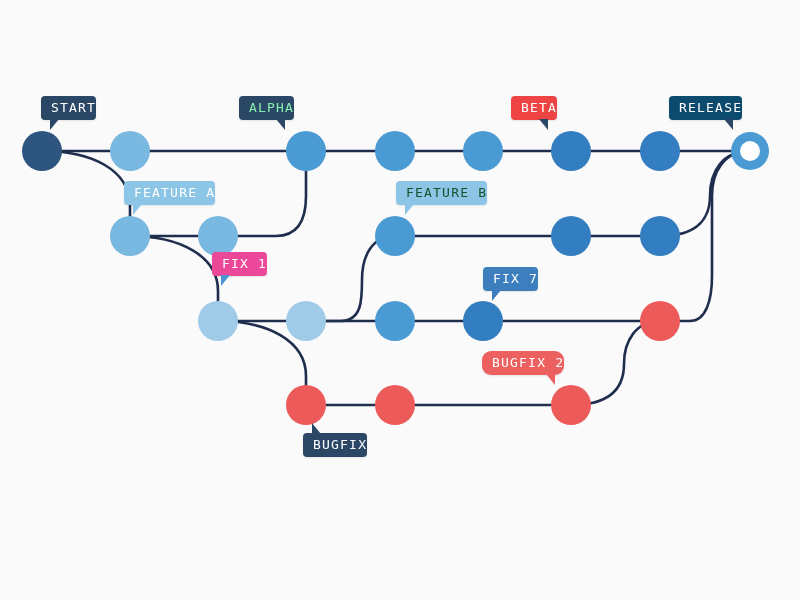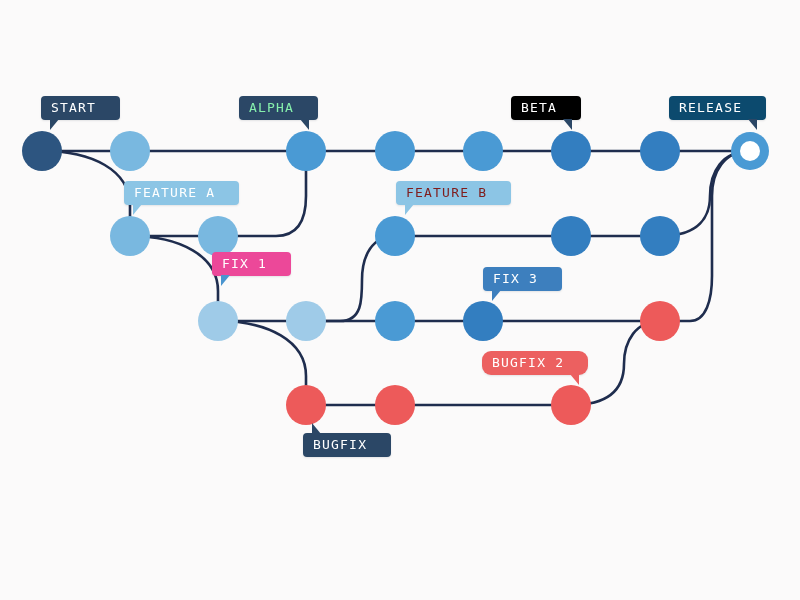--- a/index.html
+++ b/index.html
@@ -41,21 +41,21 @@
     position: absolute;
     left: 0;
     top: 0;
     width: 800px;
     height: 600px;
     pointer-events: none;
   }
   .tag {
     position: absolute;
     display: inline-block;
-    padding: 5px 24px 6px 10px;
+    padding: 5px 0 6px 10px;
     border-radius: 4px;
     color: #ffffff;
     font-family: "DejaVu Sans Mono", monospace;
     font-size: 13px;
     letter-spacing: 1.2px;
     line-height: 1;
     white-space: nowrap;
     pointer-events: auto;
     box-shadow: 0 1px 2px rgba(20,30,50,0.10);
   }
@@ -132,23 +132,23 @@
         <circle cx="660" cy="321" r="20" fill="#ed5a5a" class="node-circle"></circle>
         <circle cx="306" cy="405" r="20" fill="#ed5a5a" class="node-circle"></circle>
         <circle cx="395" cy="405" r="20" fill="#ed5a5a" class="node-circle"></circle>
         <circle cx="571" cy="405" r="20" fill="#ed5a5a" class="node-circle"></circle>
       </g>
   </svg>
 
   <div class="label-layer" id="label-layer">
       <div class="tag" style="left: 41px; top: 96px; background: rgb(43, 71, 102); color: rgb(43, 71, 102);"><span style="color: rgb(255, 255, 255);">START</span><span class="tail tail-dl"></span></div>
       <div class="tag" style="left: 239px; top: 96px; background: rgb(43, 71, 102); color: rgb(43, 71, 102);"><span style="color: #86efac;">ALPHA</span><span class="tail tail-dr"></span></div>
-      <div class="tag" style="left: 511px; top: 96px; background: #000000; color: rgb(43, 71, 102);"><span style="color: rgb(255, 255, 255);">BETA</span><span class="tail tail-dr"></span></div>
+      <div class="tag" style="left: 511px; top: 96px; background: #ef4444; color: rgb(43, 71, 102);"><span style="color: rgb(255, 255, 255);">BETA</span><span class="tail tail-dr"></span></div>
       <div class="tag" style="left: 669px; top: 96px; background: #0c4a6e; color: rgb(43, 71, 102);"><span style="color: rgb(255, 255, 255);">RELEASE</span><span class="tail tail-dr"></span></div>
       <div class="tag" style="left: 124px; top: 181px; background: rgb(140, 197, 229); color: rgb(140, 197, 229);"><span style="color: rgb(255, 255, 255);">FEATURE A</span><span class="tail tail-dl"></span></div>
-      <div class="tag" style="left: 396px; top: 181px; background: rgb(140, 197, 229); color: rgb(140, 197, 229);"><span style="color: #7f1d1d;">FEATURE B</span><span class="tail tail-dl"></span></div>
+      <div class="tag" style="left: 396px; top: 181px; background: rgb(140, 197, 229); color: rgb(140, 197, 229);"><span style="color: #14532d;">FEATURE B</span><span class="tail tail-dl"></span></div>
       <div class="tag" style="left: 212px; top: 252px; background: #ec4899; color: rgb(74, 149, 207);"><span style="color: rgb(255, 255, 255);">FIX 1</span><span class="tail tail-dl"></span></div>
-      <div class="tag" style="left: 483px; top: 267px; background: rgb(61, 127, 190); color: rgb(61, 127, 190);"><span style="color: rgb(255, 255, 255);">FIX 3</span><span class="tail tail-dl"></span></div>
+      <div class="tag" style="left: 483px; top: 267px; background: rgb(61, 127, 190); color: rgb(61, 127, 190);"><span style="color: rgb(255, 255, 255);">FIX 7</span><span class="tail tail-dl"></span></div>
       <div class="tag" style="left: 482px; top: 351px; background: rgb(236, 96, 96); color: rgb(236, 96, 96); border-radius: 9px;"><span style="color: rgb(255, 255, 255);">BUGFIX 2</span><span class="tail tail-dr"></span></div>
       <div class="tag" style="left: 303px; top: 433px; background: rgb(43, 71, 102); color: rgb(43, 71, 102);"><span style="color: rgb(255, 255, 255); margin-top: 48px;">BUGFIX</span><span class="tail tail-ul"></span></div>
     </div>
 
 </div>
 
 </body></html>

